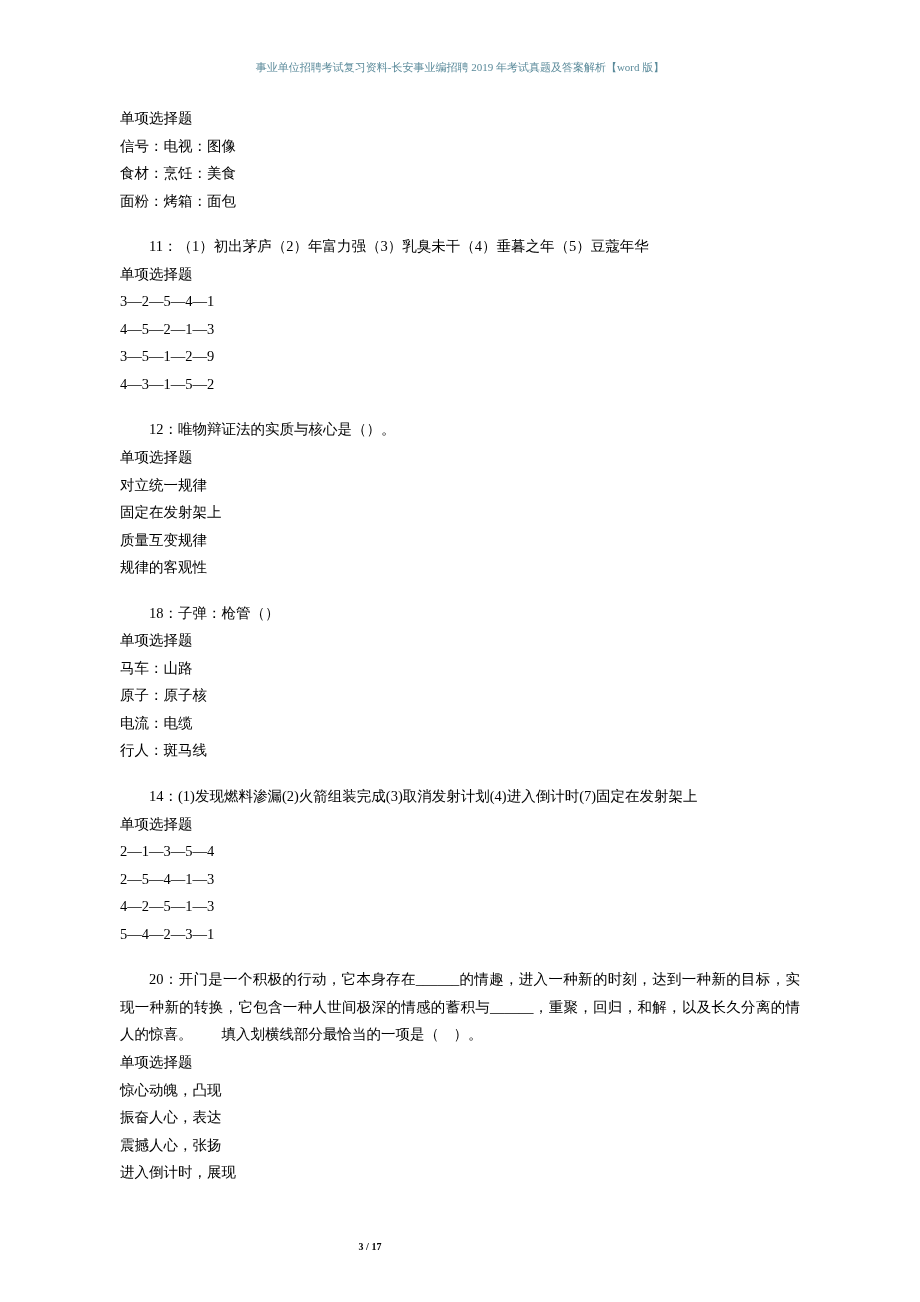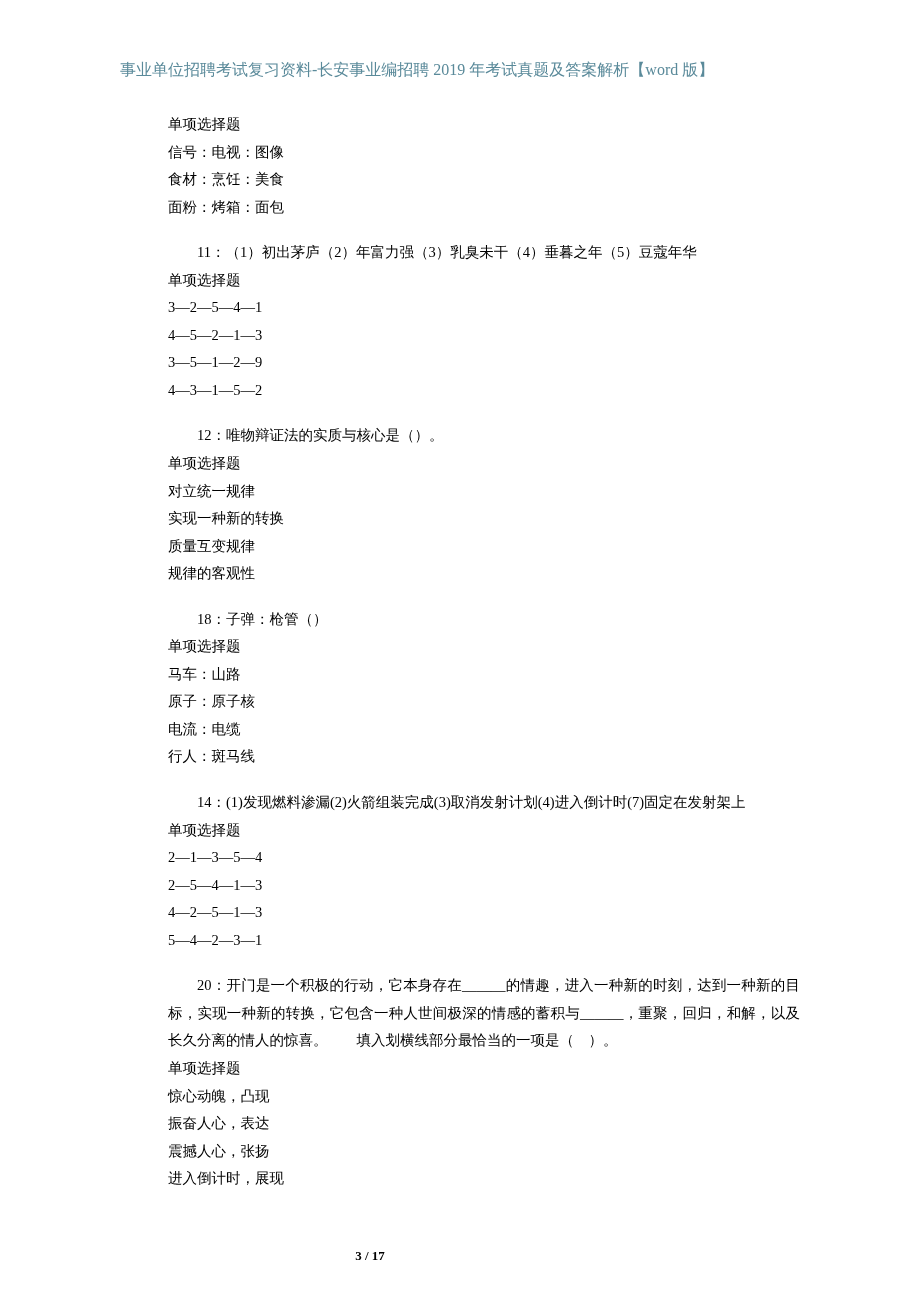--- a/index.html
+++ b/index.html
@@ -10,48 +10,48 @@
     width: 920px;
     height: 1302px;
     position: relative;
   }
   .page {
     padding: 60px 120px 40px 120px;
     box-sizing: border-box;
     width: 920px;
   }
   .header {
-    font-size: 16px;
+    text-align: center;
+    font-size: 11px;
     color: #5a8a9a;
     margin-bottom: 30px;
     font-family: "SimSun", serif;
   }
   .content {
     font-size: 14.5px;
     color: #000;
     line-height: 1.9;
   }
   .content p {
     margin: 0;
     padding: 0;
   }
   .indent {
     text-indent: 2em;
   }
   .block {
     margin-bottom: 18px;
-    margin-left: 48px;
   }
   .footer {
     position: absolute;
-    bottom: 38px;
+    bottom: 50px;
     width: 740px;
     left: 0;
     text-align: center;
-    font-size: 13px;
+    font-size: 10px;
     font-weight: bold;
     color: #000;
   }
 </style>
 </head>
 <body>
 
 <div class="page">
   <div class="header">事业单位招聘考试复习资料-长安事业编招聘 2019 年考试真题及答案解析【word 版】</div>
 
@@ -70,21 +70,21 @@
       <p>3—2—5—4—1</p>
       <p>4—5—2—1—3</p>
       <p>3—5—1—2—9</p>
       <p>4—3—1—5—2</p>
     </div>
 
     <div class="block">
       <p class="indent">12：唯物辩证法的实质与核心是（）。</p>
       <p>单项选择题</p>
       <p>对立统一规律</p>
-      <p>实现一种新的转换</p>
+      <p>固定在发射架上</p>
       <p>质量互变规律</p>
       <p>规律的客观性</p>
     </div>
 
     <div class="block">
       <p class="indent">18：子弹：枪管（）</p>
       <p>单项选择题</p>
       <p>马车：山路</p>
       <p>原子：原子核</p>
       <p>电流：电缆</p>

